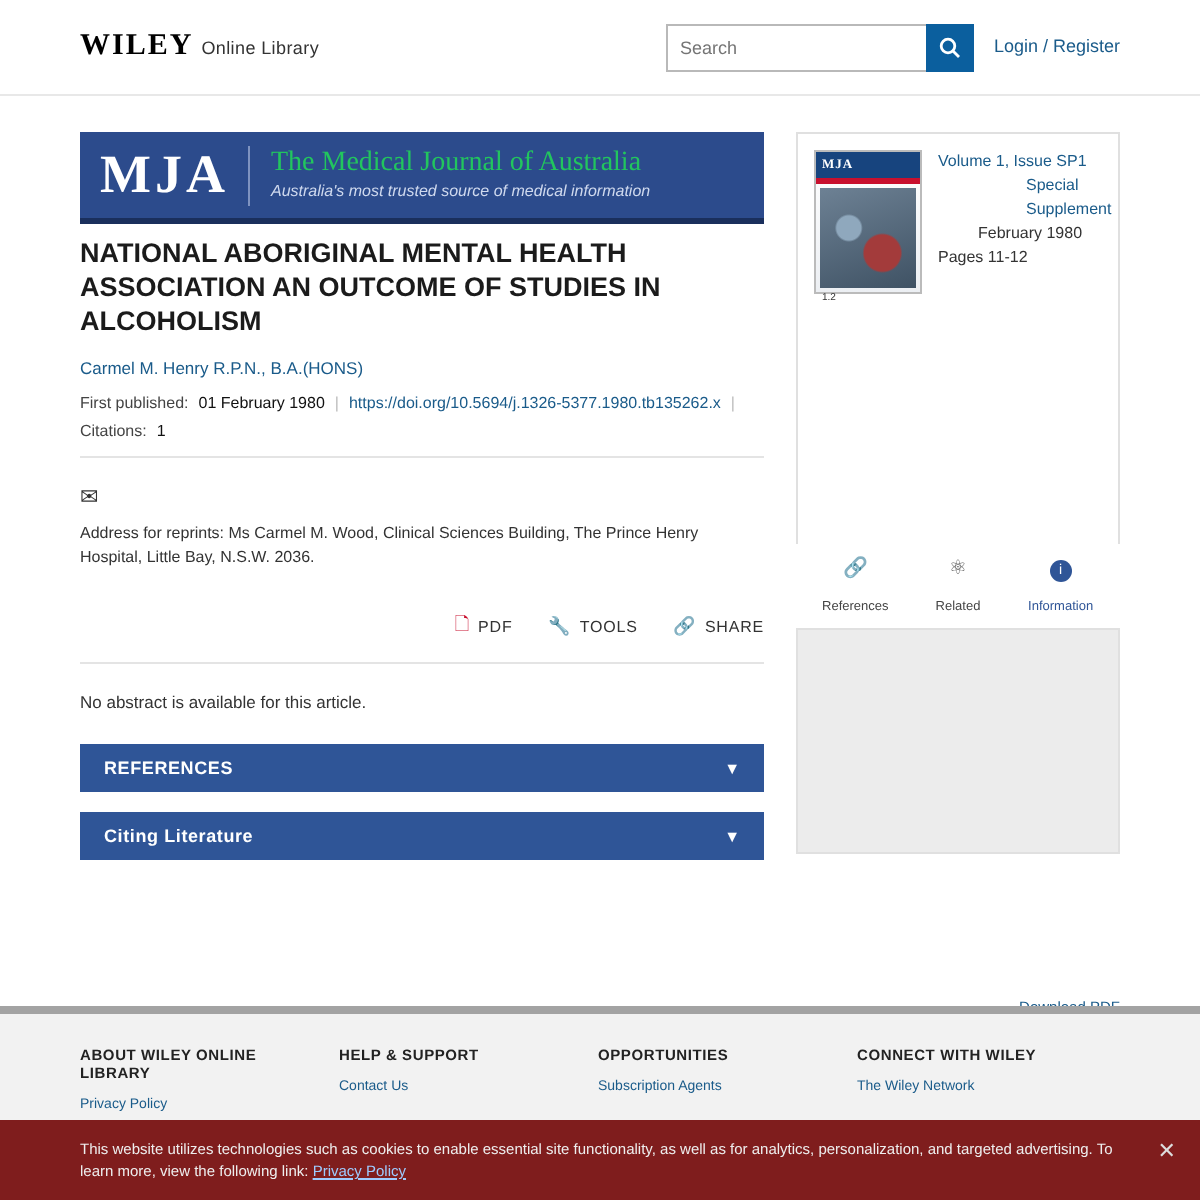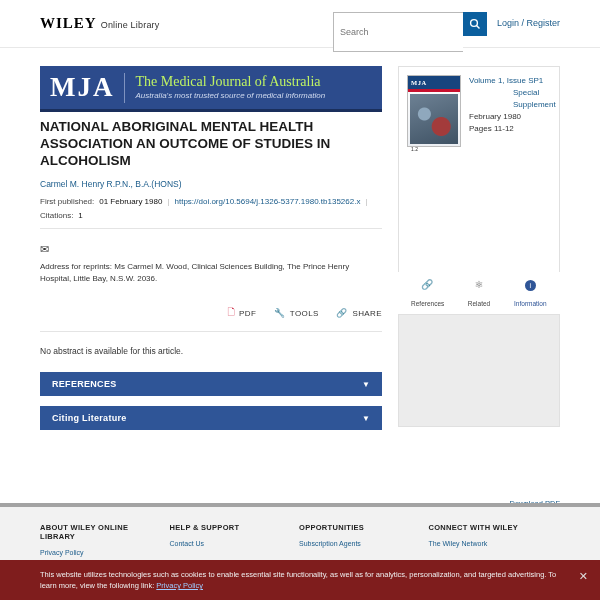--- a/index.html
+++ b/index.html
@@ -29,21 +29,21 @@
     font-size: 15px; font-weight: bold; letter-spacing: 1px; color:#000;
   }
   .brand-sub { font-size: 9px; color:#333; letter-spacing:.2px; }
   .search-wrap {
     position:absolute; left:333px; top:12px;
     display:flex; height:24px; width:140px;
   }
   .search-input {
     flex:1; border:1px solid #b9b9b9; border-right:none;
     font-size:9px; padding:0 6px; color:#555; outline:none;
-    background:#fff; height:40px;
+    background:#fff; height:24px;
   }
   .search-btn {
     width:24px; height:24px; background:#0b5f9e; border:none;
     display:flex; align-items:center; justify-content:center; cursor:pointer;
   }
   .search-btn svg { display:block; }
   .login {
     position:absolute; right:40px; top:18px;
     font-size:9px; color:#1a5b8a; cursor:pointer;
   }
@@ -63,21 +63,21 @@
     border-bottom: 3px solid #1a2f5c;
     position:relative;
   }
   .banner .mja {
     font-family:"Liberation Serif", serif; color:#fff;
     font-size:27px; font-weight:bold; letter-spacing:2px;
     padding-right:10px;
   }
   .banner-divider { width:1px; height:30px; background:#7f93c0; margin-right:10px;}
   .banner-txt1 {
-    font-family:"Liberation Serif", serif; color:#bef264;
+    font-family:"Liberation Serif", serif; color:#22c55e;
     font-size:14px; line-height:16px;
   }
   .banner-txt2 {
     color:#cfd9ee; font-size:8px; font-style:italic; line-height:12px;
   }
 
   .rtype { font-size:8px; color:#555; margin-top:14px; }
   h1.title {
     font-size:13.5px; line-height:17px; font-weight:bold;
     margin:6px 0 10px 0; color:#1b1b1b;
@@ -139,21 +139,21 @@
   .cover-img {
     height:50px; margin:2px; background:
       radial-gradient(circle at 30% 40%, #8fa8bd 0 6px, transparent 7px),
       radial-gradient(circle at 65% 65%, #a33b3b 0 9px, transparent 10px),
       linear-gradient(160deg,#6d8194,#3f5264);
   }
   .cover-cap { font-size:5px; color:#333; padding-left:3px;}
   .issue-meta { font-size:8px; line-height:12px; }
   .issue-meta .l1 { color:#1a5b8a; }
   .issue-meta .l2 { color:#1a5b8a;margin-left:44px; }
-  .issue-meta .l3 { color:#333; }
+  .issue-meta .l3 { color:#333;margin-left:20px; }
   .issue-meta .l4 { color:#333; }
 
   .tabs {
     display:flex; border-bottom:1px solid #e0e0e0;
     background:#fff; justify-content:space-around; padding:6px 4px 4px 4px;
   }
   .tab { text-align:center; width:52px; cursor:pointer; }
   .tab .tic {
     font-size:10px; color:#555; display:block; height:14px; line-height:14px;
   }

